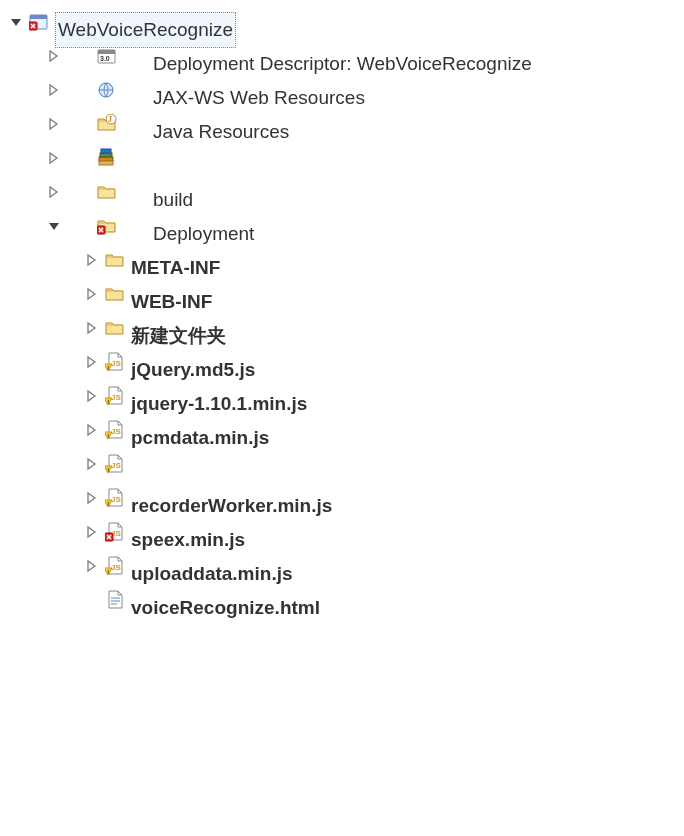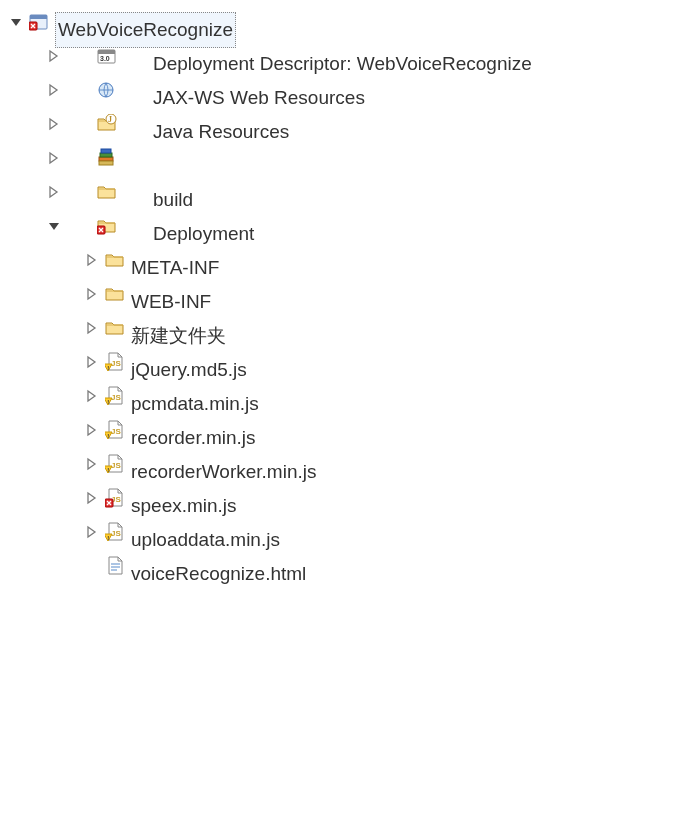--- a/index.html
+++ b/index.html
@@ -48,21 +48,21 @@
     }
     .selected {
       border: 1px dotted #888;
       padding: 0 2px;
       background: #f0f6fd;
     }
 
     
     .depth0 { padding-left: 4px; }
     .depth1 { padding-left: 42px; gap: 30px; }
-    .depth2 { padding-left: 80px; }
+    .depth2 { padding-left: 80px; font-weight: bold; }
 
     
     svg { display: block; }
   </style>
 </head>
 <body>
 
 <div class="tree" id="tree-root">
     <div class="node depth0">
       <span class="arrow">
@@ -210,34 +210,46 @@
       <span class="arrow">
         <svg width="14" height="14" viewBox="0 0 14 14">
           <use href="#arrow-right"></use>
         </svg>
       </span>
       <span class="icon">
         <svg width="20" height="20" viewBox="0 0 20 20">
           <use href="#ic-jsfile-warn"></use>
         </svg>
       </span>
+      <span class="label">jquery-1.10.1.min.js</span>
+    </div>
+    <div class="node depth2">
+      <span class="arrow">
+        <svg width="14" height="14" viewBox="0 0 14 14">
+          <use href="#arrow-right"></use>
+        </svg>
+      </span>
+      <span class="icon">
+        <svg width="20" height="20" viewBox="0 0 20 20">
+          <use href="#ic-jsfile-warn"></use>
+        </svg>
+      </span>
       <span class="label">pcmdata.min.js</span>
     </div>
     <div class="node depth2">
       <span class="arrow">
         <svg width="14" height="14" viewBox="0 0 14 14">
           <use href="#arrow-right"></use>
         </svg>
       </span>
       <span class="icon">
         <svg width="20" height="20" viewBox="0 0 20 20">
           <use href="#ic-jsfile-warn"></use>
         </svg>
       </span>
-      <span class="label">recorder.min.js</span>
     </div>
     <div class="node depth2">
       <span class="arrow">
         <svg width="14" height="14" viewBox="0 0 14 14">
           <use href="#arrow-right"></use>
         </svg>
       </span>
       <span class="icon">
         <svg width="20" height="20" viewBox="0 0 20 20">
           <use href="#ic-jsfile-warn"></use>

